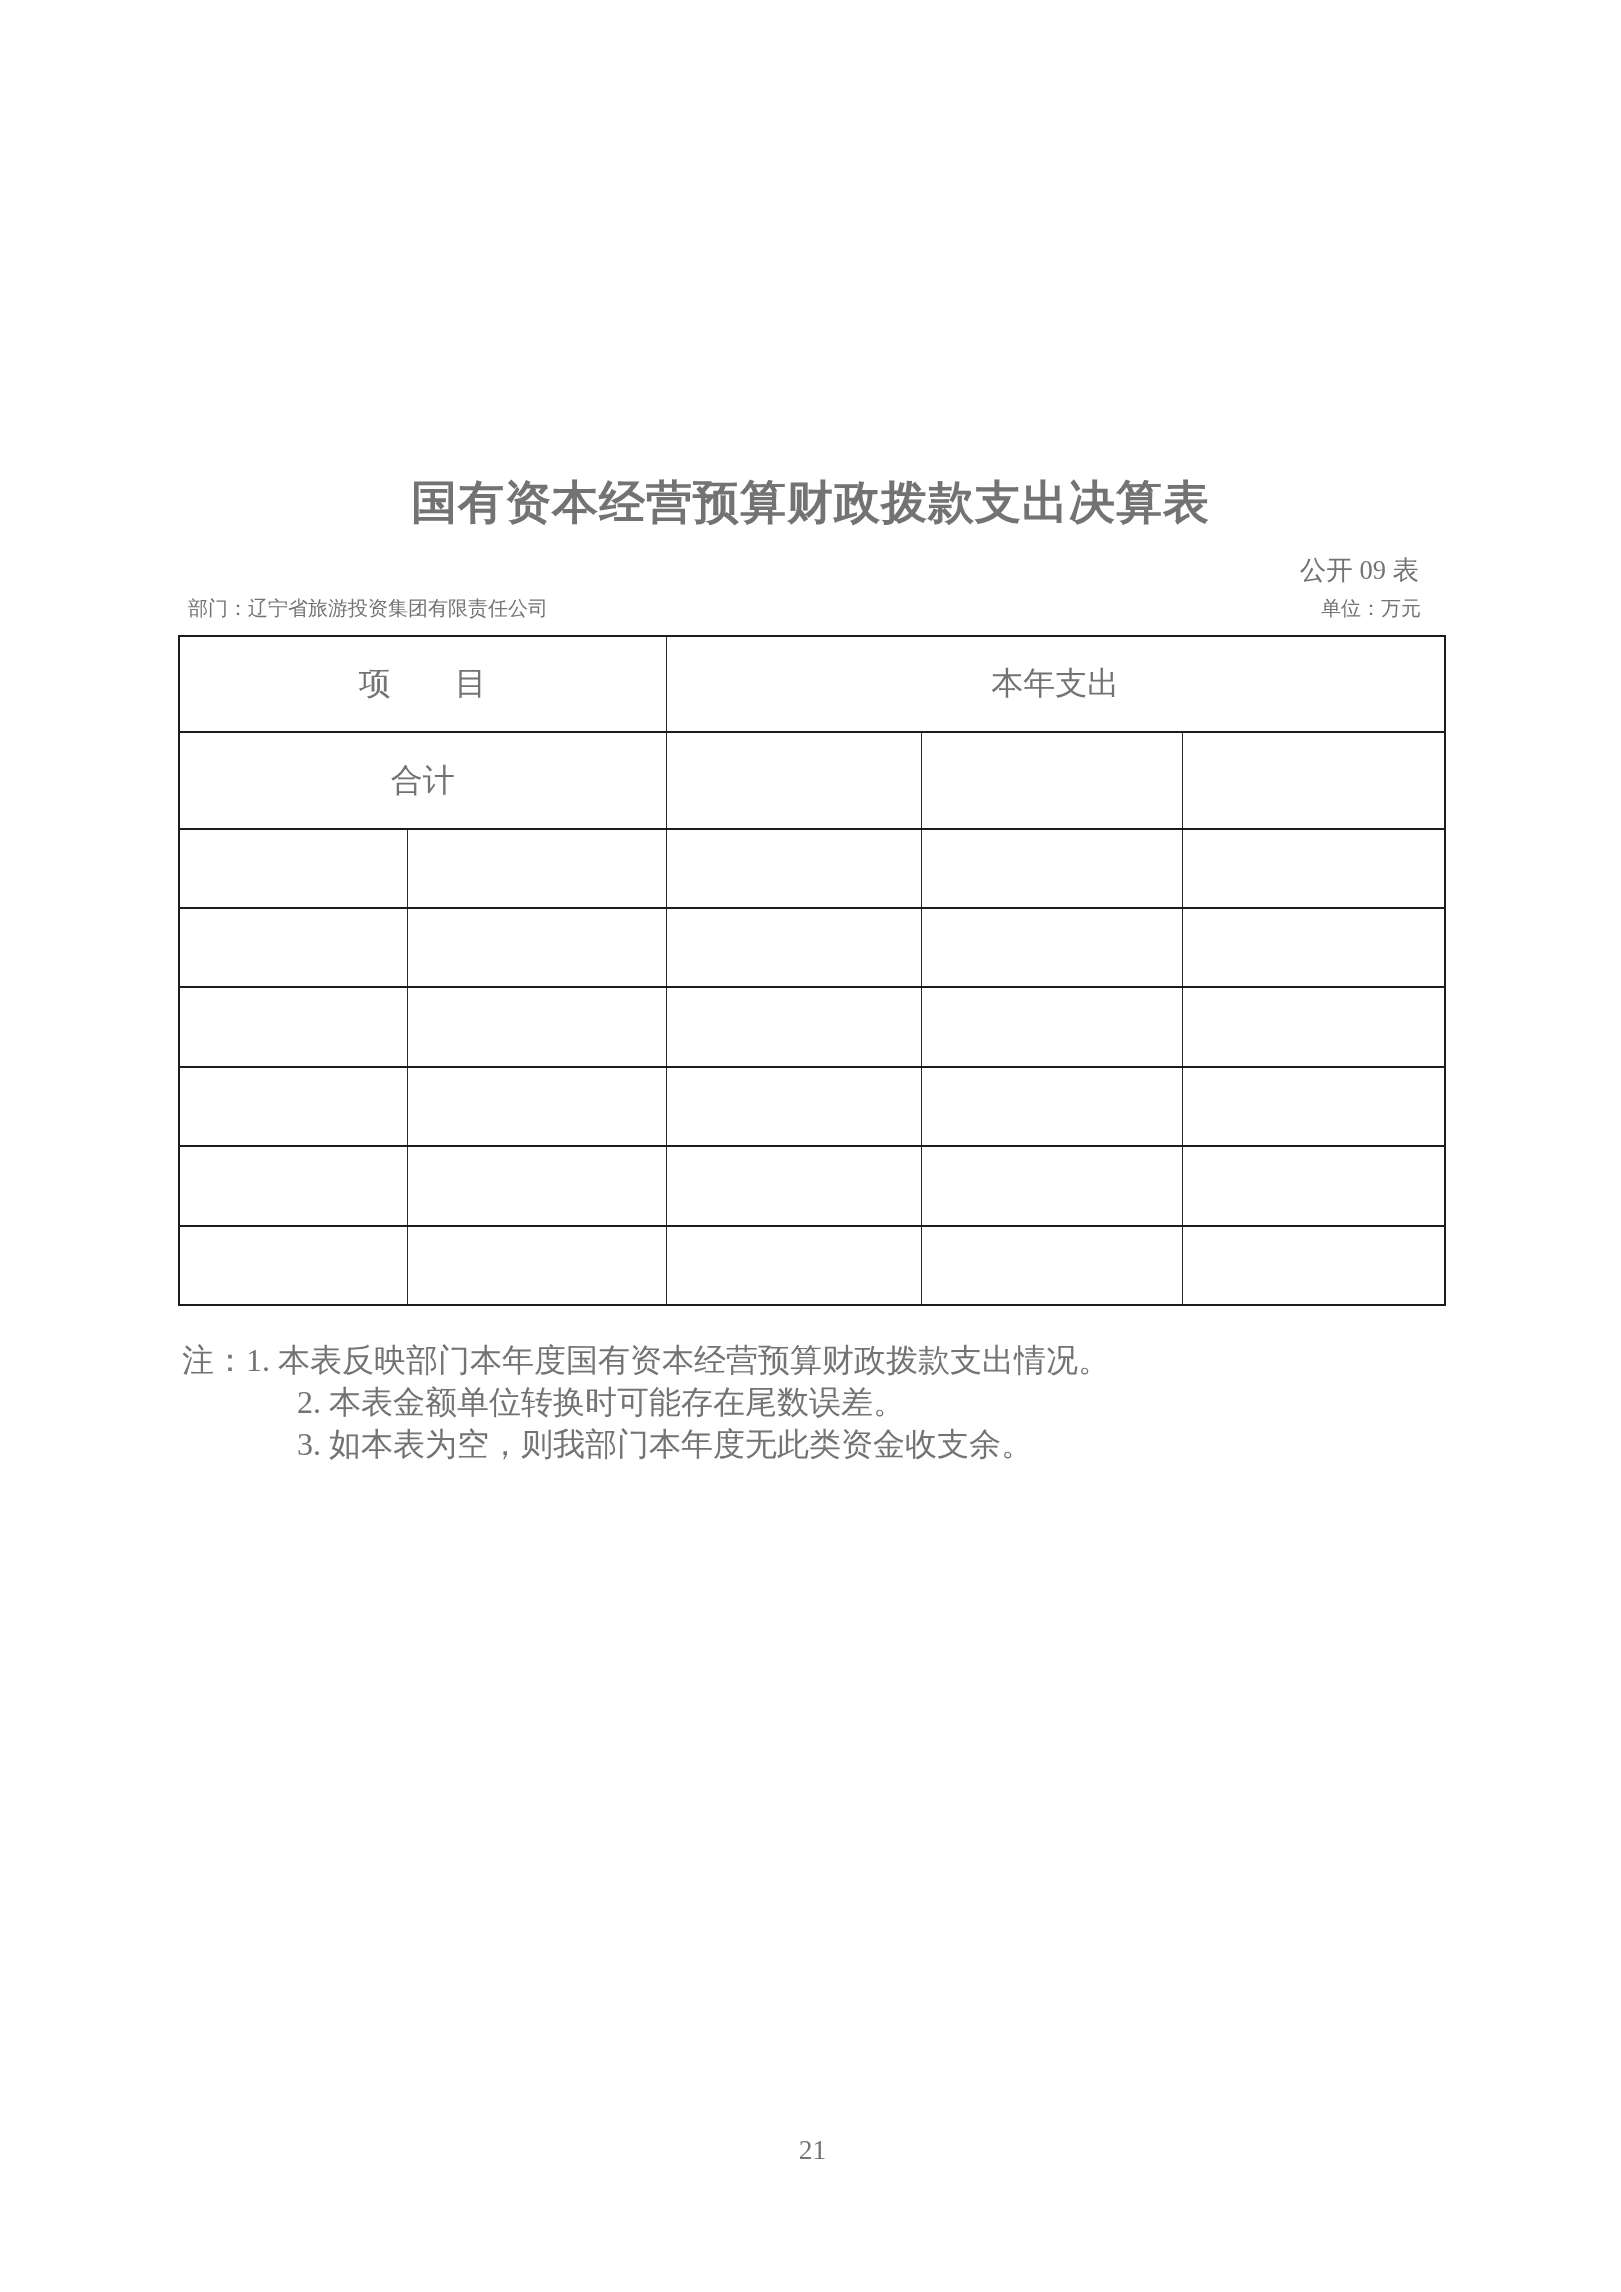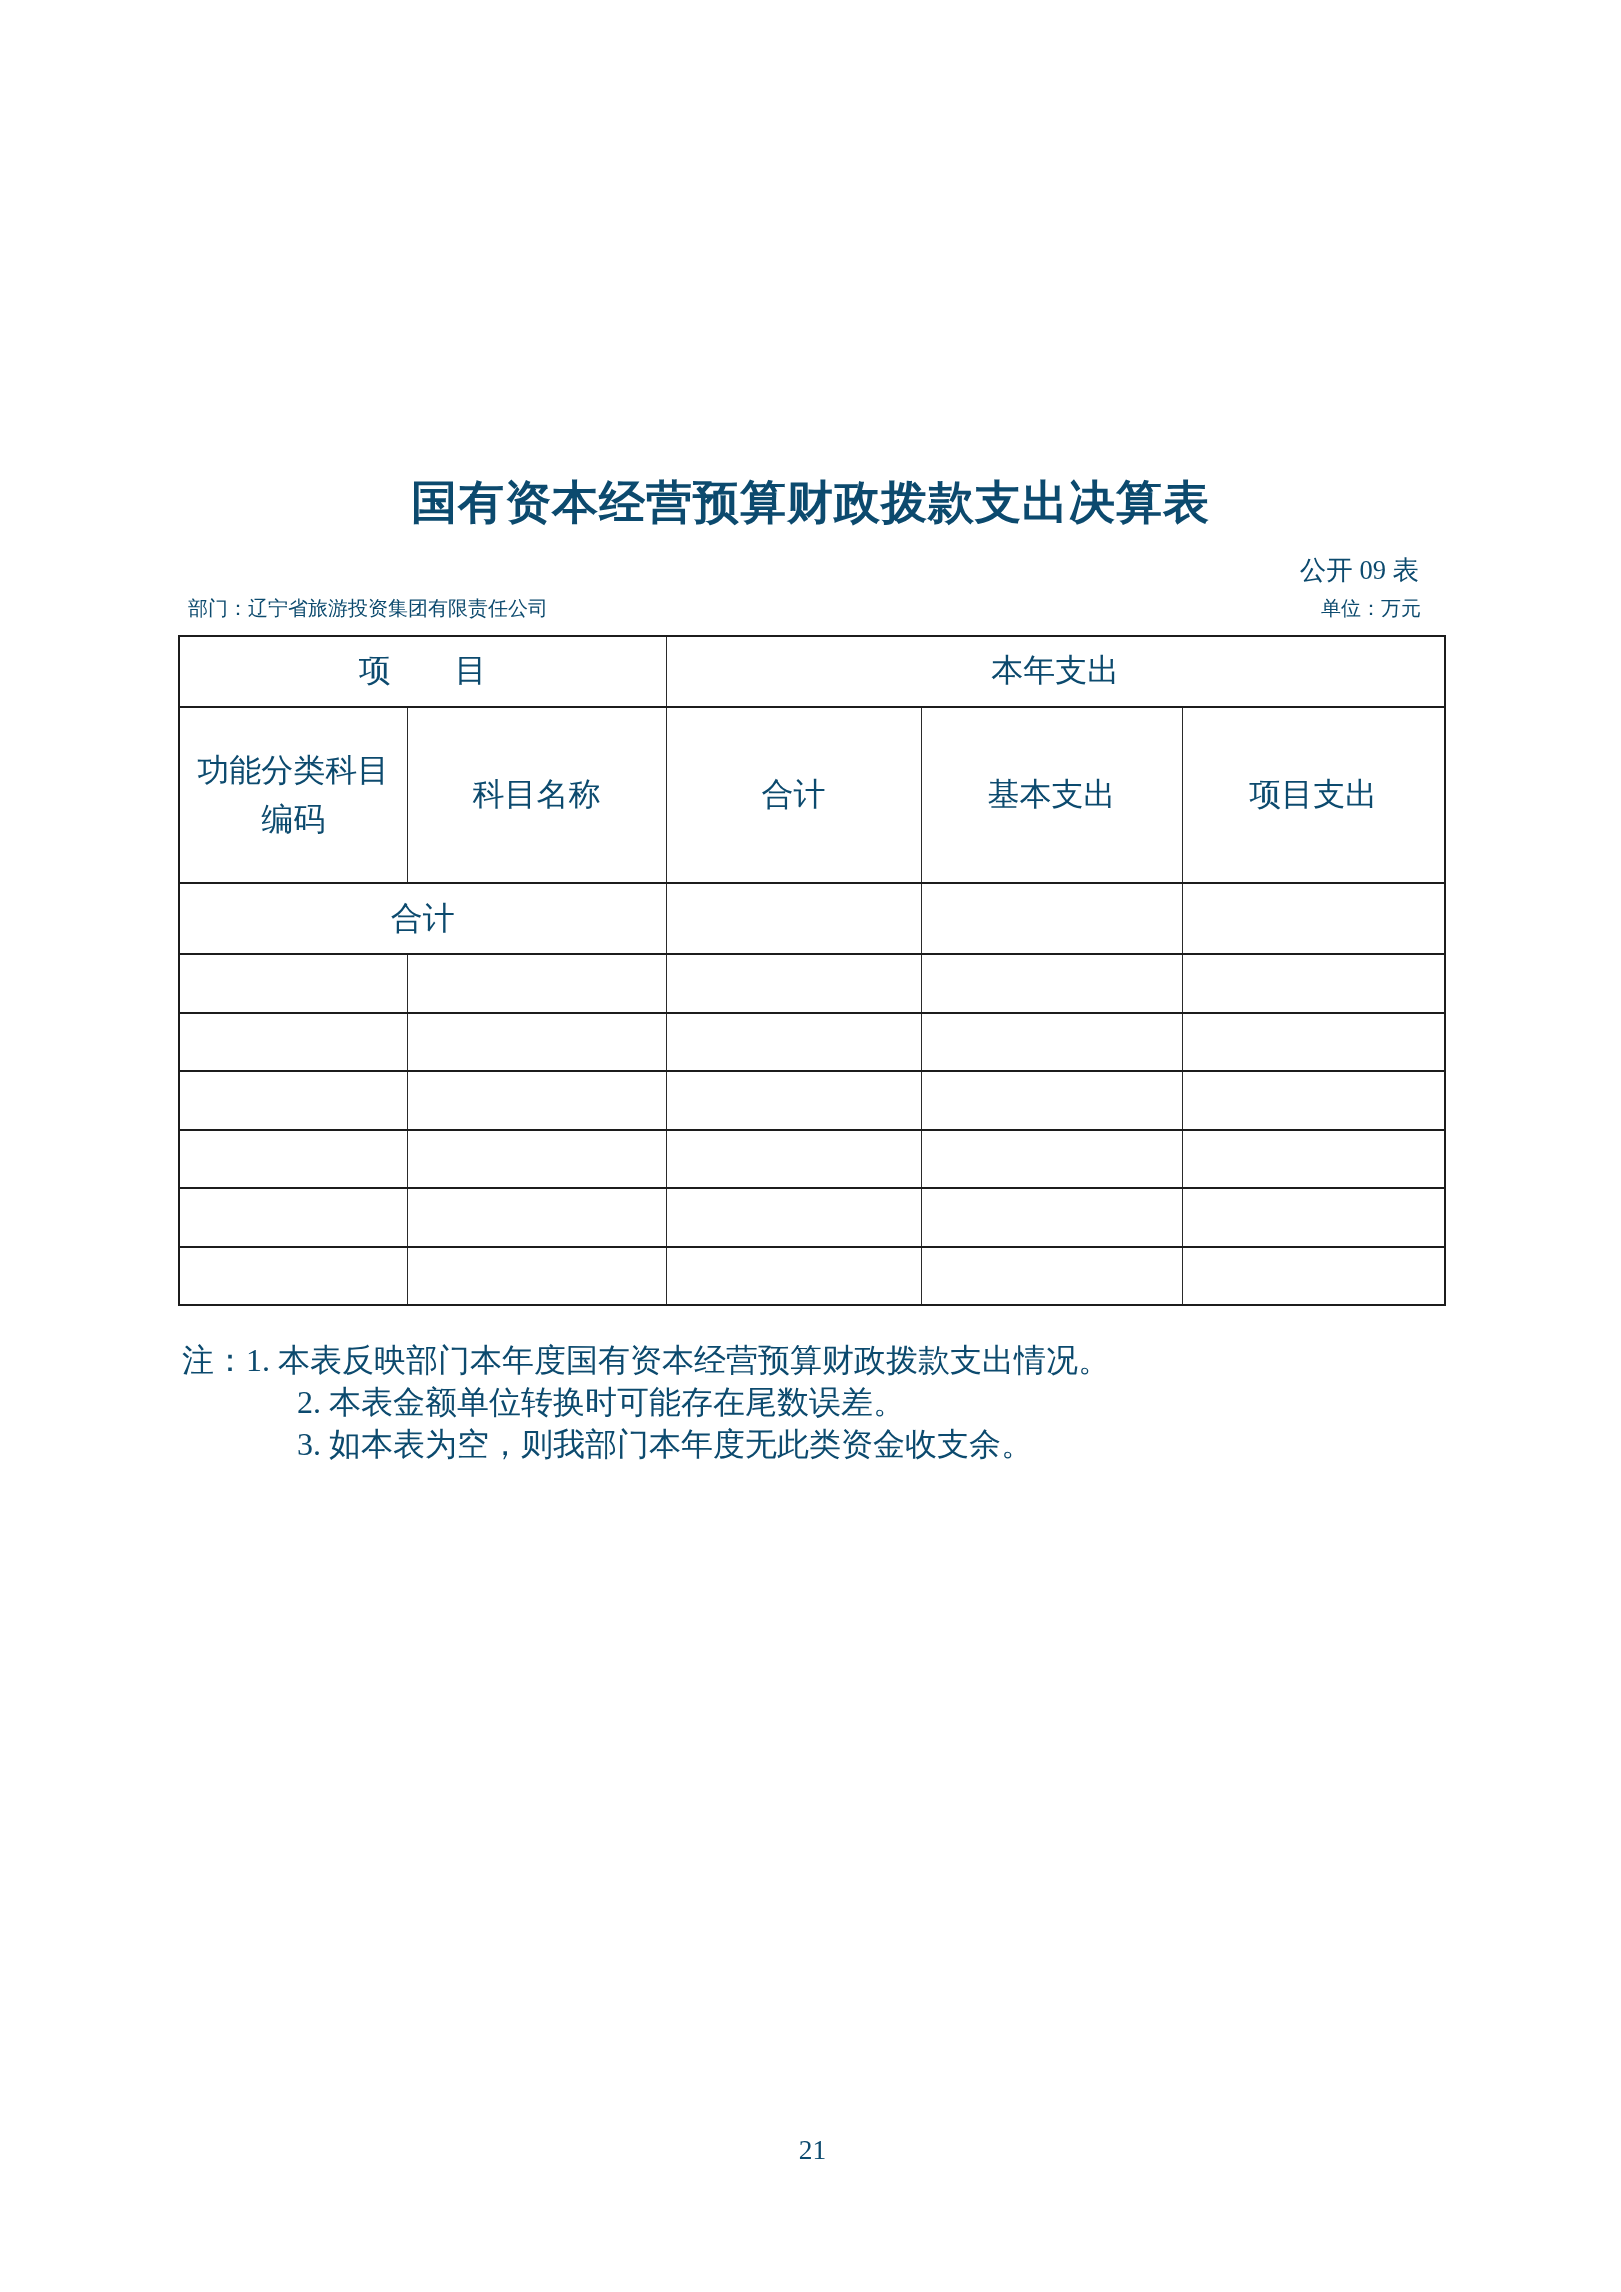--- a/index.html
+++ b/index.html
@@ -5,21 +5,21 @@
   html, body {
     margin: 0;
     padding: 0;
     background: #ffffff;
   }
   .page {
     position: relative;
     width: 1621px;
     height: 2293px;
     background: #ffffff;
-    color: #0c4a6e;
+    color: #737373;
     font-family: "Liberation Serif", "DejaVu Serif", serif;
     overflow: hidden;
   }
   .doc-title {
     position: absolute;
     top: 472px;
     left: 0;
     right: 0;
     text-align: center;
     font-size: 46px;
@@ -112,28 +112,20 @@
       <col style="width:259px">
       <col style="width:255px">
       <col style="width:261px">
       <col style="width:263px">
     </colgroup>
     <tbody>
       <tr class="row-group-header">
         <td colspan="2">项　　目</td>
         <td colspan="3">本年支出</td>
       </tr>
-      <tr class="row-column-header">
-        <td class="cell-multiline">功能分类科目
-编码</td>
-        <td>科目名称</td>
-        <td>合计</td>
-        <td>基本支出</td>
-        <td>项目支出</td>
-      </tr>
       <tr class="row-total">
         <td colspan="2">合计</td>
         <td></td>
         <td></td>
         <td></td>
       </tr>
     <tr class="row-empty">
           <td></td>
           <td></td>
           <td></td>

